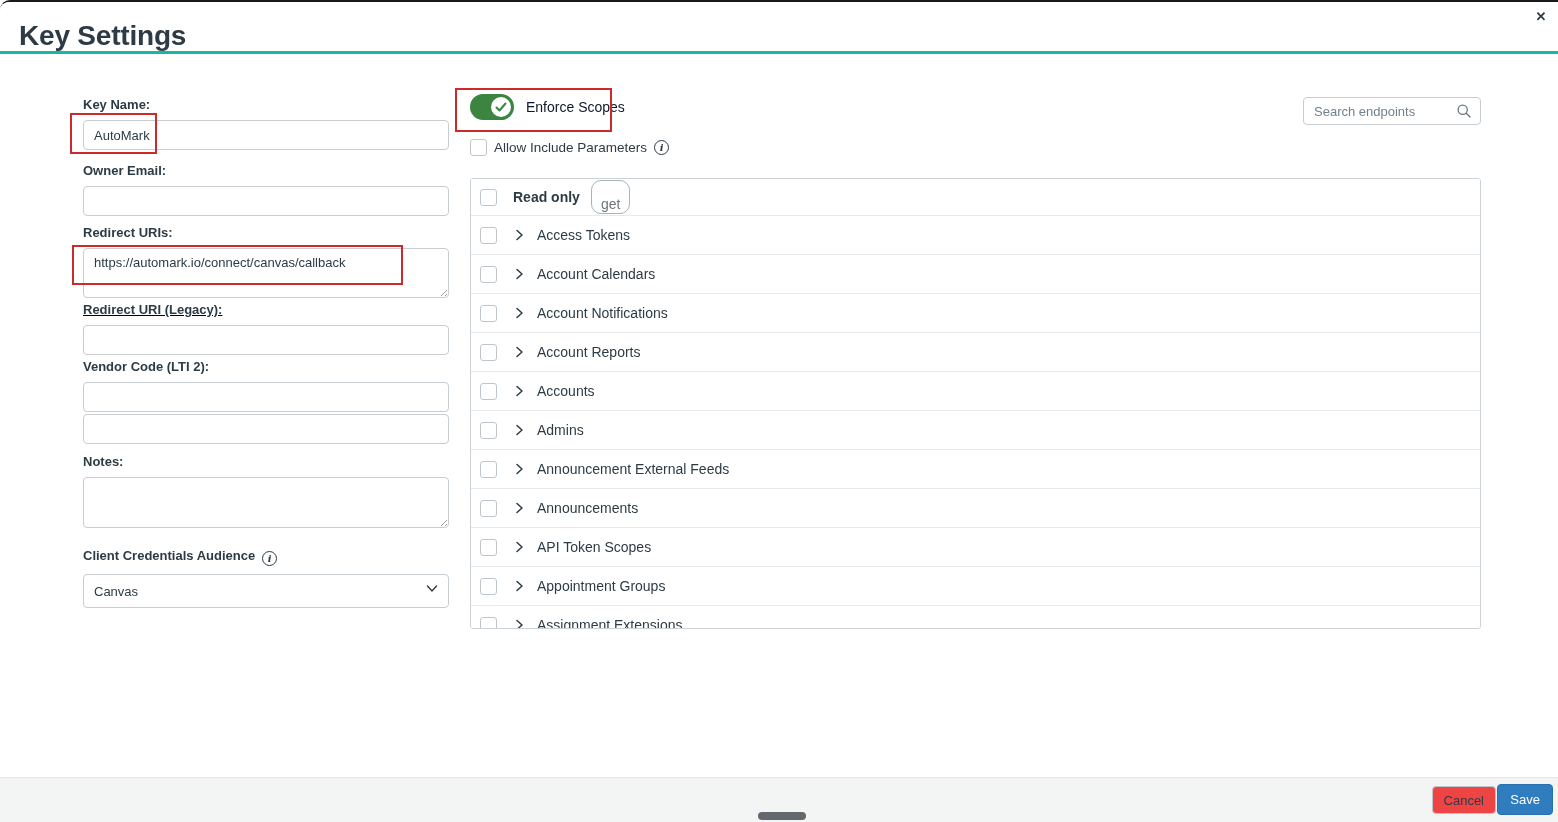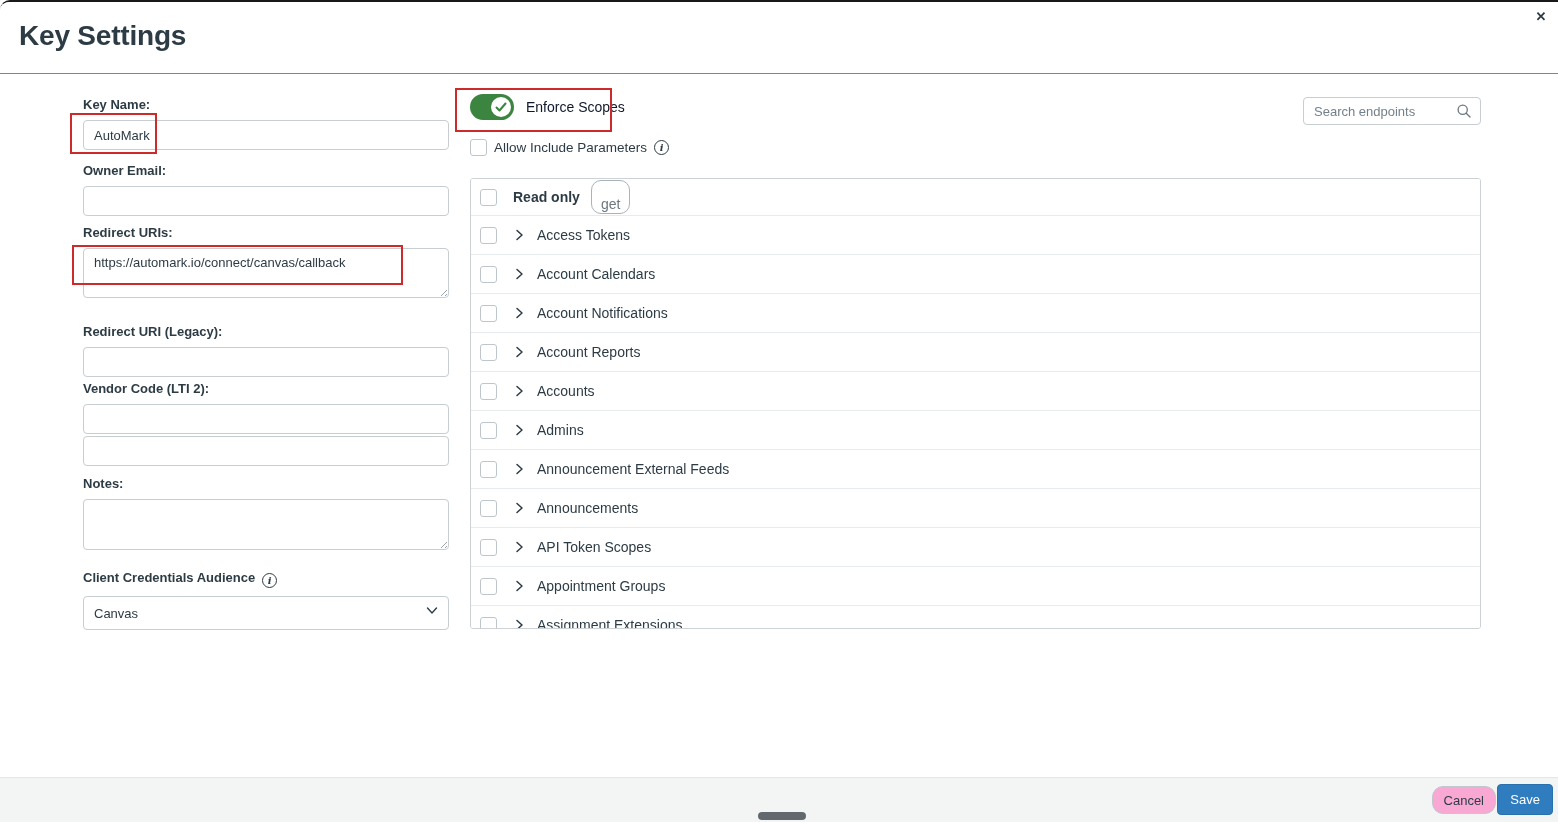--- a/index.html
+++ b/index.html
@@ -3,22 +3,22 @@
 <meta charset="utf-8">
 <style>
   * { margin:0; padding:0; box-sizing:border-box; }
   html,body { background:#fff; }
   body { font-family:"Liberation Sans", sans-serif; width:1558px; height:822px; overflow:hidden; }
 
   .screen { position:relative; width:1558px; height:822px; background:#fff; overflow:hidden;
             border-top:2px solid #17191b; border-top-left-radius:10px; }
 
   
-  .hdr { position:absolute; top:0; left:0; right:0; height:72px; background:#fff;
-         border-bottom:1px solid #14b8a6; }
+  .hdr { position:absolute; top:0; left:0; right:0; height:52px; background:#fff;
+         border-bottom:3px solid #14b8a6; }
   .hdr-title { position:absolute; left:19px; top:18px; font-size:28px; font-weight:bold;
                color:#2d3b45; letter-spacing:-0.2px; }
   .close-btn { position:absolute; top:6px; right:8px; width:18px; height:18px; border:none;
                background:transparent; color:#2d3b45; font-size:13px; font-weight:bold;
                cursor:pointer; line-height:18px; text-align:center; }
 
   
   .left-col { position:absolute; left:83px; top:95px; width:366px; }
   .f-label { font-size:13px; font-weight:bold; color:#2d3b45; line-height:15px; margin-bottom:8px; }
   .f-input { display:block; width:100%; height:30px; border:1px solid #c7cdd1; border-radius:4px;
@@ -71,22 +71,22 @@
   
   .anno { position:absolute; border:2px solid #cb2b2b; background:transparent; z-index:6; pointer-events:none; }
   .anno-keyname   { left:70px;  top:111px; width:87px;  height:41px; }
   .anno-redirect  { left:72px;  top:243px; width:331px; height:40px; }
   .anno-enforce   { left:455px; top:86px;  width:157px; height:44px; }
 
   
   .footer { position:absolute; left:0; right:0; bottom:0; height:45px; background:#f3f4f4;
             border-top:1px solid #e3e5e6; }
   .btn-cancel { position:absolute; right:62px; top:8px; height:28px; padding:0 11px; font-size:13px;
-                font-family:inherit; color:#2d3b45; background:#f9a8d4; border:1px solid #c1c7cd;
-                border-radius:11px; cursor:pointer; }
+                font-family:inherit; color:#2d3b45; background:#ef4444; border:1px solid #c1c7cd;
+                border-radius:4px; cursor:pointer; }
   .btn-save { position:absolute; right:5px; top:6px; height:31px; padding:0 12px; font-size:13px;
               font-family:inherit; color:#fff; background:#2f7cbf; border:1px solid #2a70ad;
               border-radius:4px; cursor:pointer; }
   .drag-pill { position:absolute; left:758px; top:810px; width:48px; height:8px;
                background:#62686d; border-radius:4px; }
 </style>
 </head>
 <body>
 
 <div class="screen">
@@ -109,21 +109,21 @@
     </div>
 
     <div style="margin-top:9px;">
       <div class="f-label">Redirect URIs:</div>
       <div class="ta-wrap">
         <textarea class="f-textarea" style="height: 50px;">https://automark.io/connect/canvas/callback</textarea>
         <span class="resize-grip"></span>
       </div>
     </div>
 
-    <div style="margin-top:26px;">
+    <div style="margin-top:4px;text-decoration:underline;">
       <div class="f-label">Redirect URI (Legacy):</div>
       <input class="f-input" type="text" value="" style="">
     </div>
 
     <div style="margin-top:4px;">
       <div class="f-label">Vendor Code (LTI 2):</div>
       <input class="f-input" type="text" value="" style="">
     </div>
 
     <div style="margin-top:2px;">

